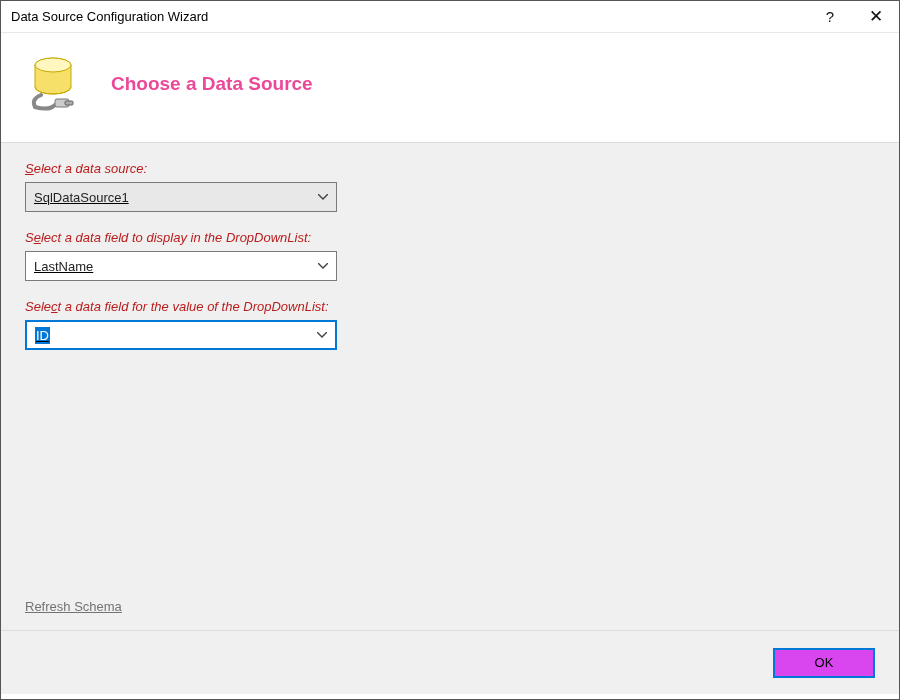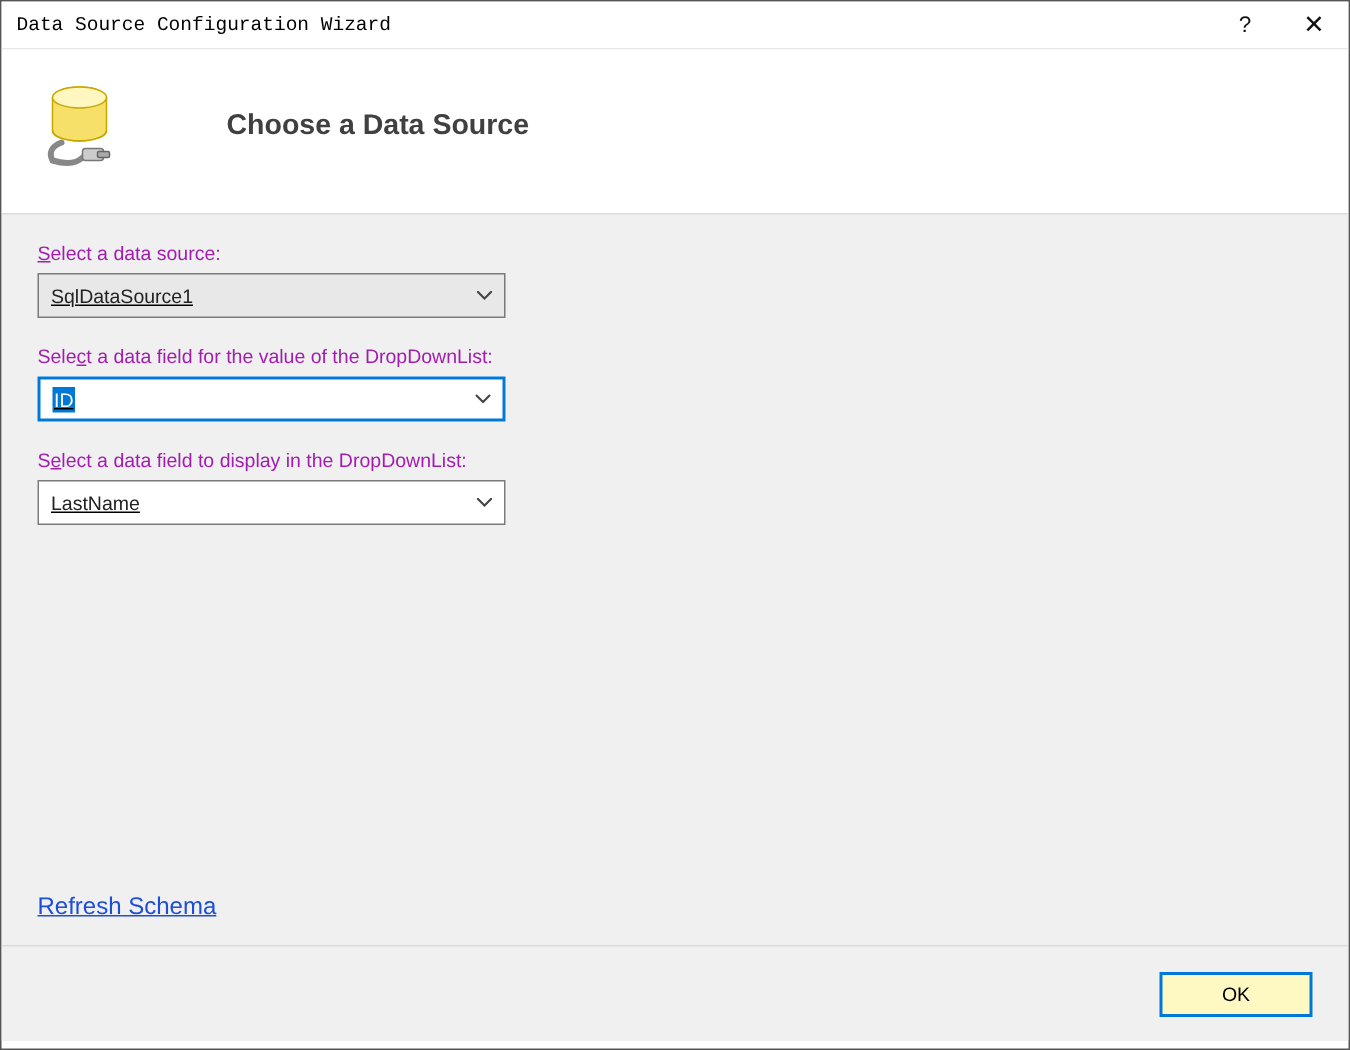--- a/index.html
+++ b/index.html
@@ -14,21 +14,21 @@
     }
     .titlebar {
       height: 32px;
       display: flex;
       align-items: center;
       padding-left: 10px;
       background: #fff;
       border-bottom: 1px solid #e8e8e8;
       font-size: 13px;
     }
-    .titlebar-title { flex: 1; font-family: Liberation Mono, monospace; }
+    .titlebar-title { flex: 1; }
     .titlebar-ctrl {
       width: 46px;
       height: 32px;
       display: flex;
       align-items: center;
       justify-content: center;
       font-size: 15px;
       color: #111;
       cursor: pointer;
     }
@@ -36,35 +36,35 @@
     .header {
       display: flex;
       align-items: center;
       padding: 18px 24px 26px 24px;
       background: #fff;
     }
     .header-icon { margin-right: 24px; }
     .header-title {
       font-size: 19px;
       font-weight: bold;
-      color: #404040;
-      margin-left: 40px;
+      color: #ec4899;
     }
     .content {
       background: #f0f0f0;
       padding: 18px 24px 12px 24px;
       border-top: 1px solid #dcdcdc;
       height: 488px;
       position: relative;
     }
     .form-label {
       font-size: 13px;
-      color: #a21caf;
+      color: #b91c1c;
       margin-bottom: 6px;
       display: block;
+      font-style: italic;
     }
     .form-row {
       margin-bottom: 18px;
     }
     .combo {
       width: 312px;
       height: 30px;
       border: 1px solid #7a7a7a;
       display: flex;
       align-items: center;
@@ -98,40 +98,40 @@
       width: 26px;
       height: 100%;
       display: flex;
       align-items: center;
       justify-content: center;
     }
     .refresh-link {
       position: absolute;
       bottom: 16px;
       left: 24px;
-      color: #1d4ed8;
+      color: #737373;
       text-decoration: underline;
-      font-size: 16px;
+      font-size: 13px;
       cursor: pointer;
     }
     .footer {
       background: #f0f0f0;
       display: flex;
       justify-content: flex-end;
       align-items: center;
       gap: 12px;
       padding: 12px 24px;
       border-top: 1px solid #dcdcdc;
       height: 64px;
     }
     .btn {
       min-width: 102px;
       height: 30px;
       border: 1px solid #8c8c8c;
-      background: #fef9c3;
+      background: #d946ef;
       font-size: 13px;
       cursor: pointer;
       display: flex;
       align-items: center;
       justify-content: center;
     }
     .btn.primary {
       border: 2px solid #0078d7;
     }
     .underline-first { text-decoration: underline; }
@@ -172,43 +172,43 @@
       <span class="combo-text">SqlDataSource1</span>
       <span class="combo-arrow">
         <svg width="10" height="6" viewBox="0 0 10 6">
             <path d="M0 0 L5 5 L10 0" stroke="#444" stroke-width="1.4" fill="none"></path>
           </svg>
       </span>
     </div>
   </div>
 
   <div class="form-row">
+    <label class="form-label"><span>S</span><span class="underline-first">e</span><span>lect a data field to display in the DropDownList:</span></label>
+    <div class="combo">
+      <span class="combo-text">LastName</span>
+      <span class="combo-arrow">
+        <svg width="10" height="6" viewBox="0 0 10 6">
+            <path d="M0 0 L5 5 L10 0" stroke="#444" stroke-width="1.4" fill="none"></path>
+          </svg>
+      </span>
+    </div>
+  </div>
+
+  <div class="form-row">
     <label class="form-label"><span>Sele</span><span class="underline-first">c</span><span>t a data field for the value of the DropDownList:</span></label>
     <div class="combo focused">
       <span class="combo-text"><span class="hl">ID</span></span>
       <span class="combo-arrow">
         <svg width="10" height="6" viewBox="0 0 10 6">
             <path d="M0 0 L5 5 L10 0" stroke="#444" stroke-width="1.4" fill="none"></path>
           </svg>
       </span>
     </div>
   </div>
 
-  <div class="form-row">
-    <label class="form-label"><span>S</span><span class="underline-first">e</span><span>lect a data field to display in the DropDownList:</span></label>
-    <div class="combo">
-      <span class="combo-text">LastName</span>
-      <span class="combo-arrow">
-        <svg width="10" height="6" viewBox="0 0 10 6">
-            <path d="M0 0 L5 5 L10 0" stroke="#444" stroke-width="1.4" fill="none"></path>
-          </svg>
-      </span>
-    </div>
-  </div>
-
   <a class="refresh-link">Refresh Schema</a>
 </div>
 
 <div class="footer">
   <div class="btn primary">
     <span>OK</span>
   </div>
 </div>
 
 </body></html>

